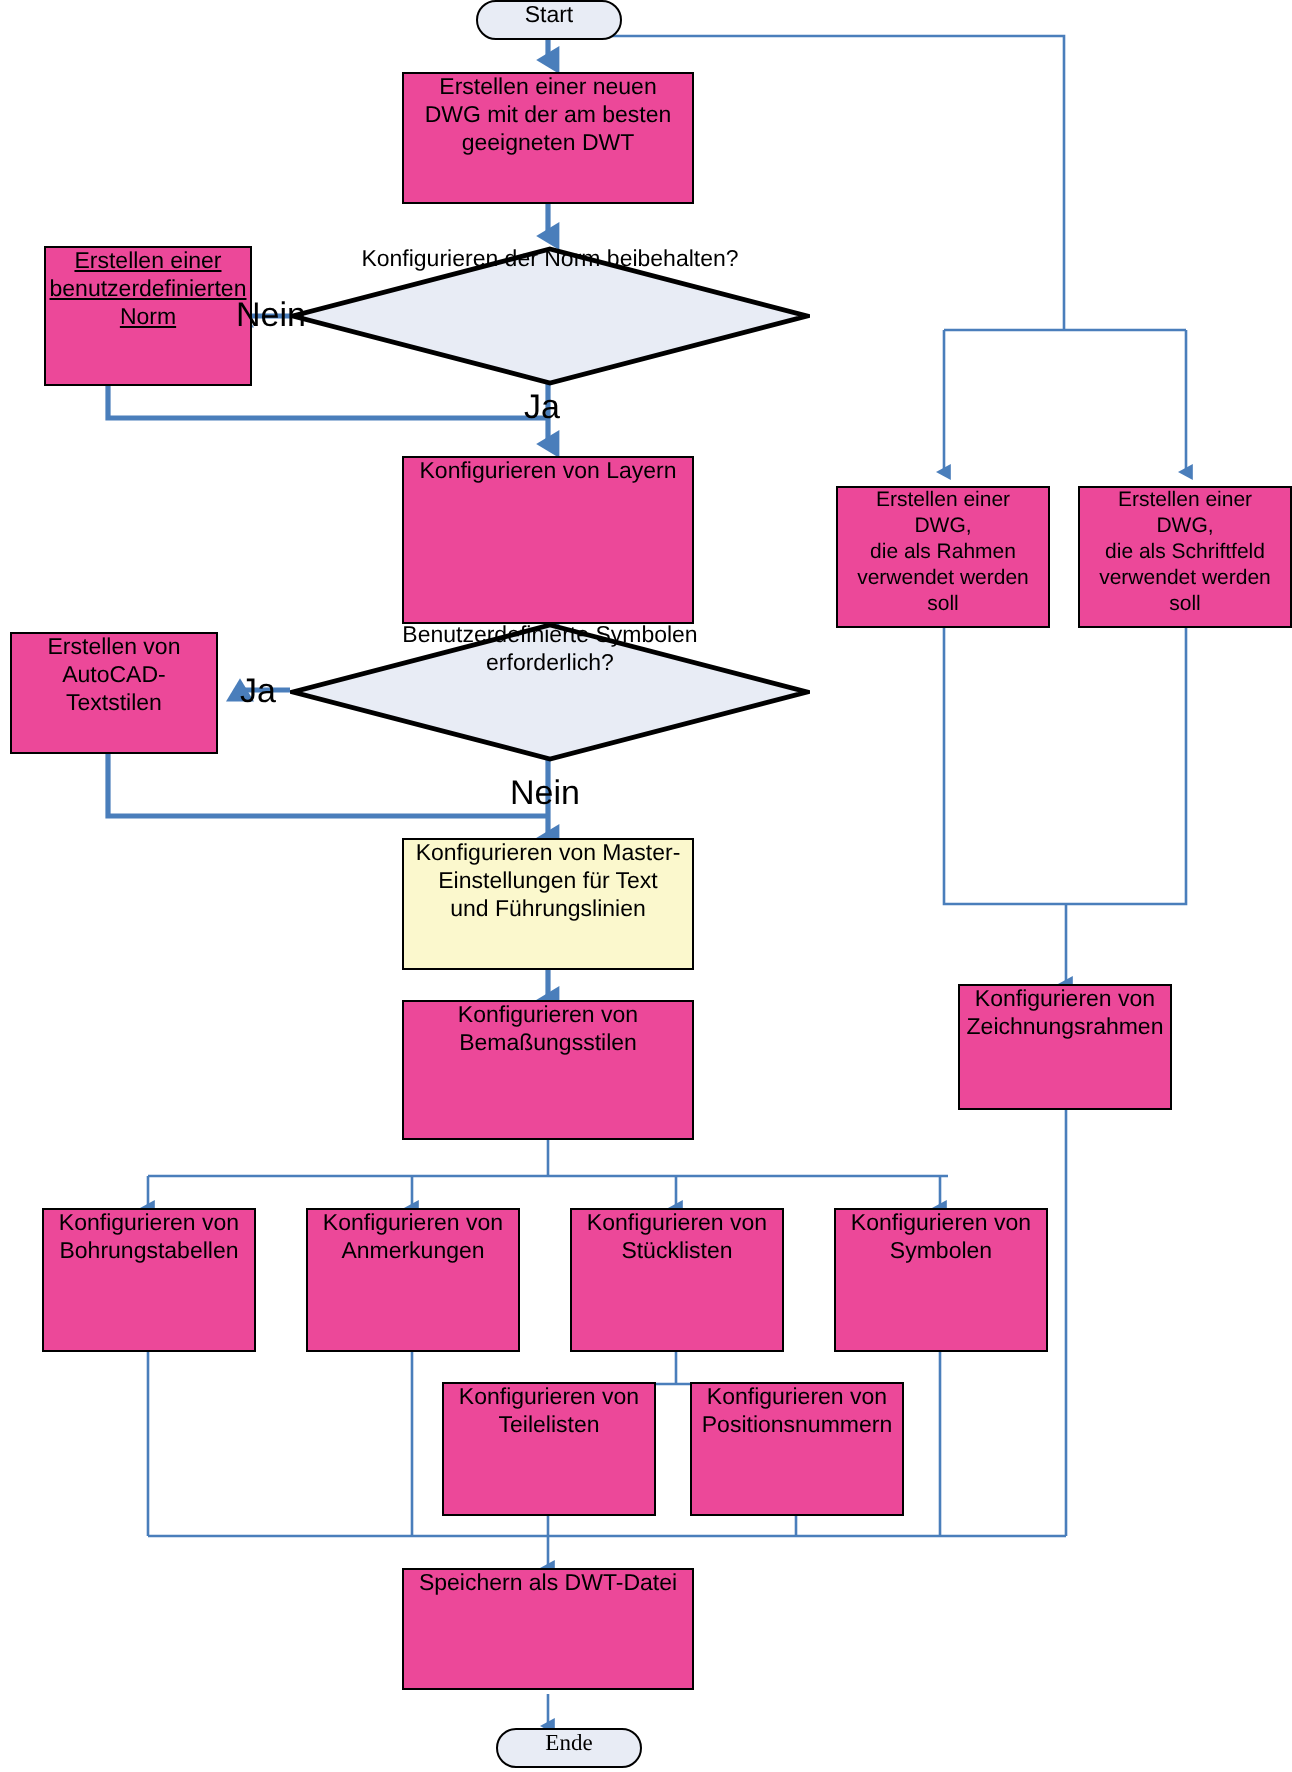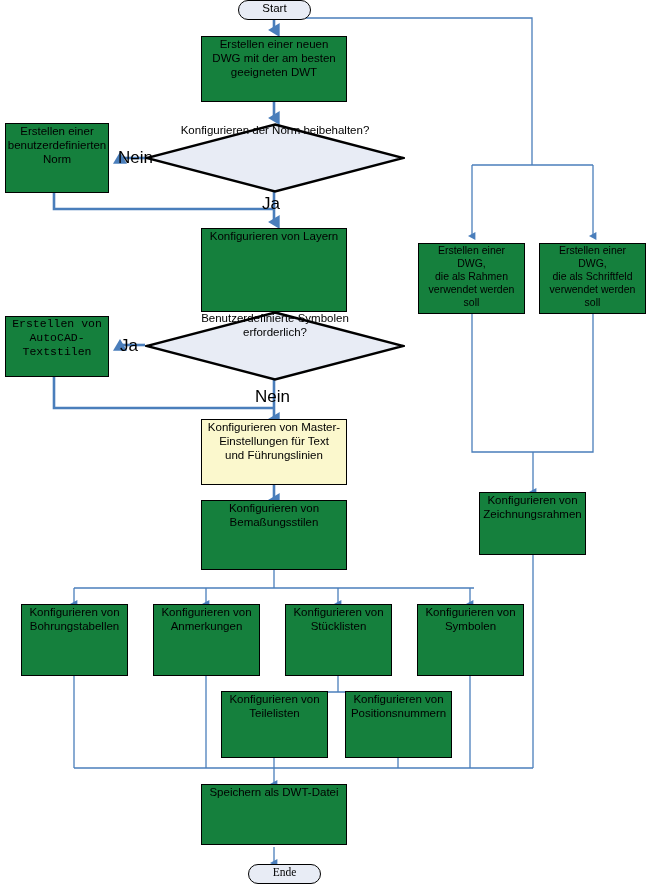--- a/index.html
+++ b/index.html
@@ -29,21 +29,21 @@
     display: flex;
     align-items: flex-start;
     justify-content: center;
     text-align: center;
     color: #000000;
     font-size: 11.5px;
     line-height: 14px;
     z-index: 5;
   }
   .node.process {
-    background: #15803d;
+    background: #ec4899;
     border: 1.6px solid #000000;
   }
   .node.process.highlight {
     background: #fbf8cd;
   }
   .node .label {
     padding: 0 4px;
     white-space: pre-line;
   }
   .node.terminator {
@@ -164,39 +164,39 @@
 geeigneten DWT</span>
   </div>
 
   <div class="node decision" style="left:145px; top:123px; width:260px; height:70px;">
     <svg class="dshape" viewBox="0 0 260 70" preserveAspectRatio="none">
       <polygon points="130,1.5 258.5,35 130,68.5 1.5,35" fill="#e8ecf5" stroke="#000000" stroke-width="2.4"></polygon>
     </svg>
     <span class="label">Konfigurieren der Norm beibehalten?</span>
   </div>
 
-  <div class="node process" style="left:5px; top:123px; width:104px; height:70px;">
+  <div class="node process" style="left:22px; top:123px; width:104px; height:70px;text-decoration:underline;">
     <span class="label">Erstellen einer
 benutzerdefinierten
 Norm</span>
   </div>
 
   <div class="node process" style="left:201px; top:228px; width:146px; height:84px;">
     <span class="label">Konfigurieren von Layern</span>
   </div>
 
   <div class="node decision" style="left:145px; top:311px; width:260px; height:70px;">
     <svg class="dshape" viewBox="0 0 260 70" preserveAspectRatio="none">
       <polygon points="130,1.5 258.5,35 130,68.5 1.5,35" fill="#e8ecf5" stroke="#000000" stroke-width="2.4"></polygon>
     </svg>
     <span class="label">Benutzerdefinierte Symbolen
 erforderlich?</span>
   </div>
 
-  <div class="node process" style="left:5px; top:316px; width:104px; height:61px;font-family:Liberation Mono, monospace;">
+  <div class="node process" style="left:5px; top:316px; width:104px; height:61px;">
     <span class="label">Erstellen von
 AutoCAD-
 Textstilen</span>
   </div>
 
   <div class="node process highlight" style="left:201px; top:419px; width:146px; height:66px;">
     <span class="label">Konfigurieren von Master-
 Einstellungen für Text
 und Führungslinien</span>
   </div>

